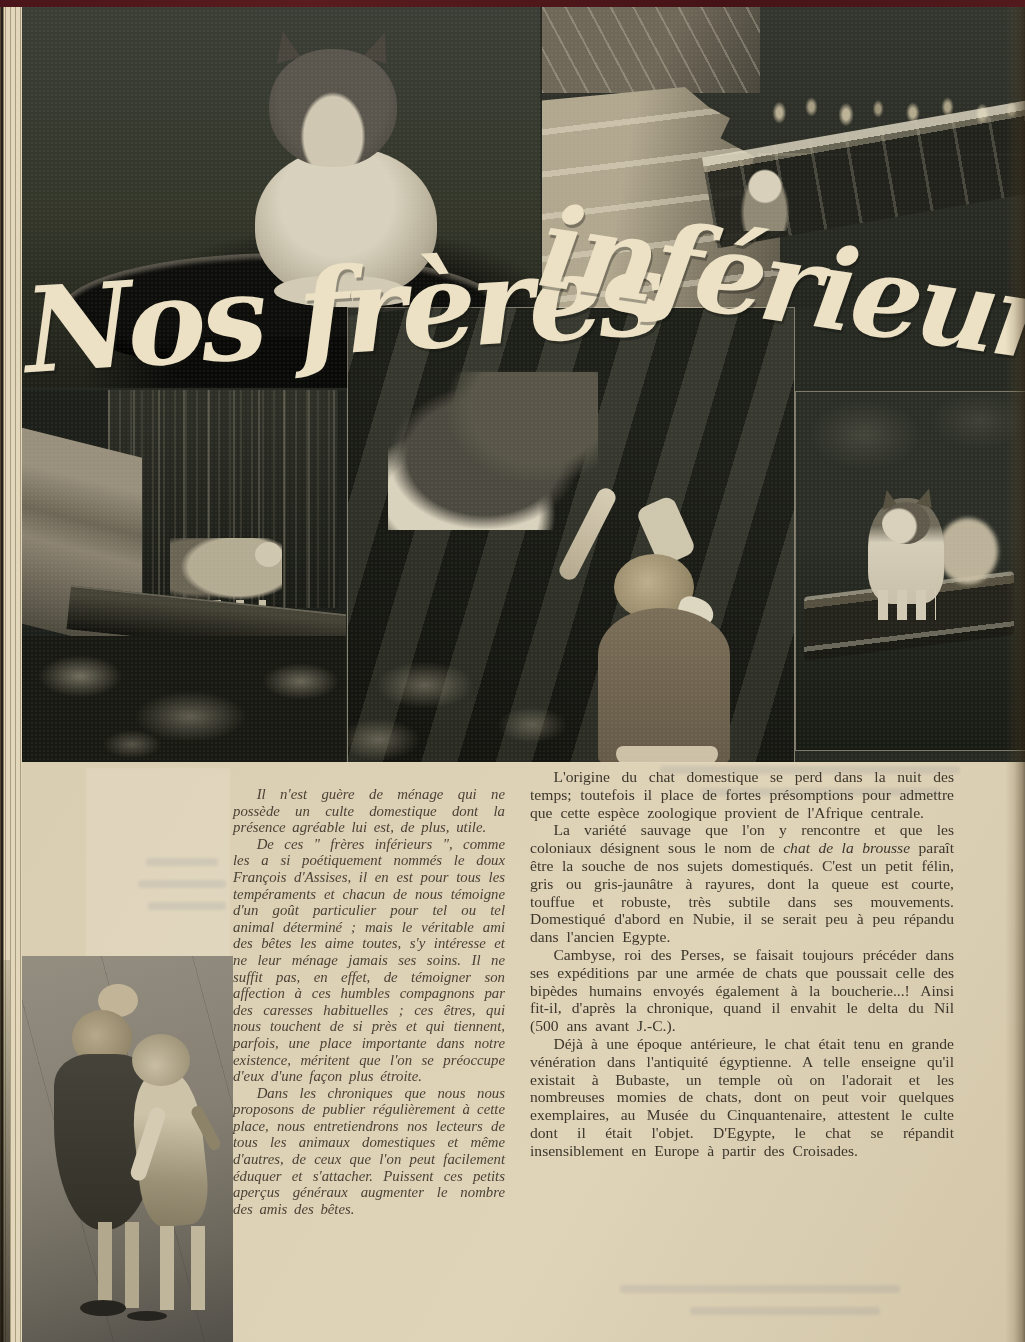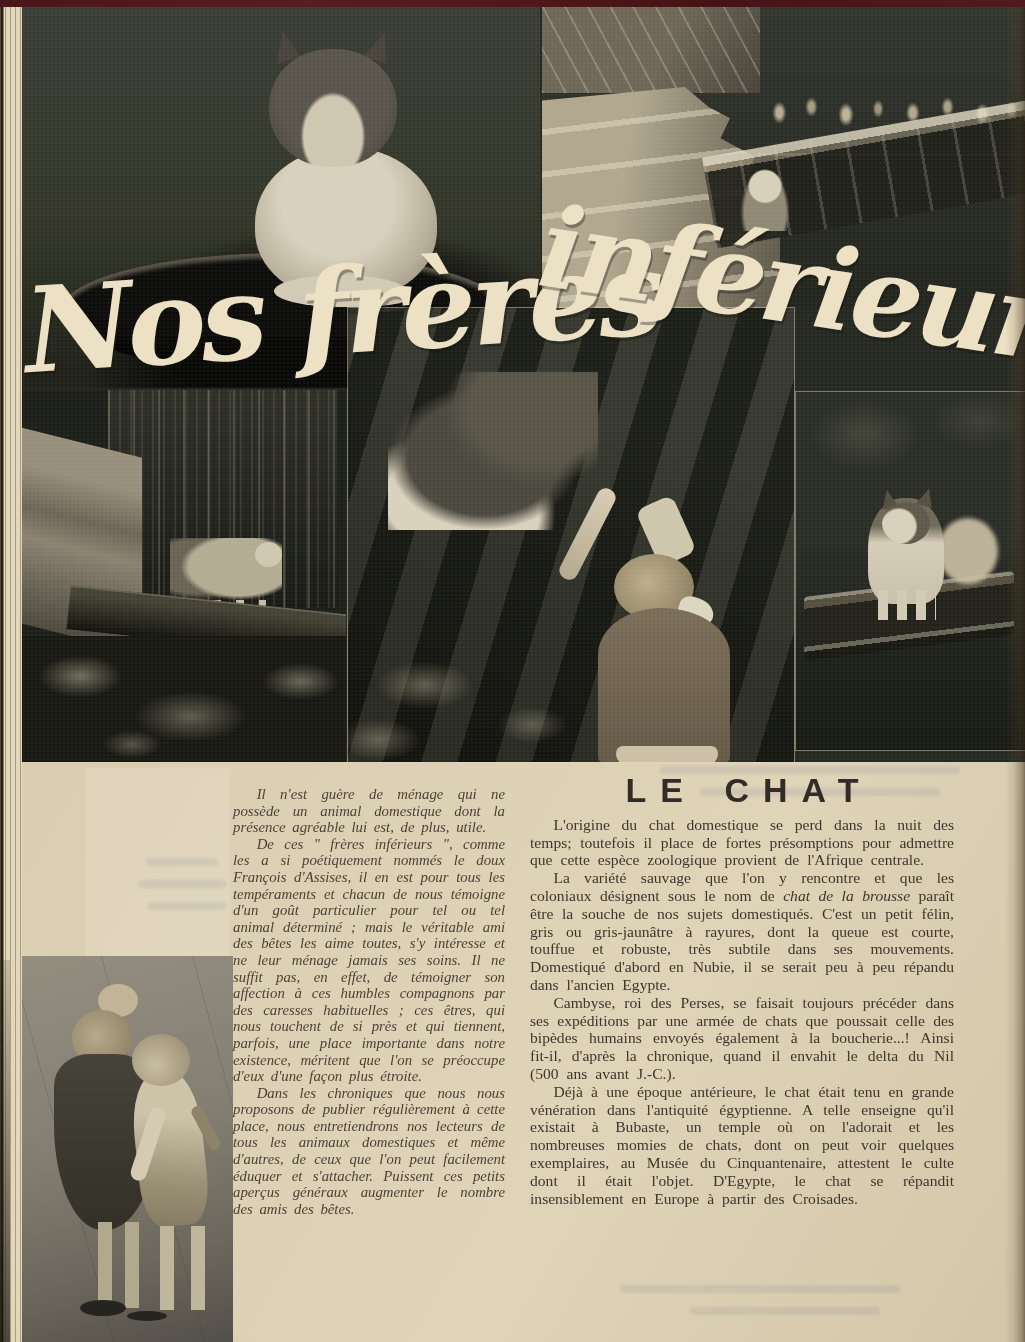--- a/index.html
+++ b/index.html
@@ -247,27 +247,26 @@
     <div class="cat5-legs"></div>
   </div>
 
   <div class="grain"></div>
 </div>
 
 <div class="abs headline" id="head1">Nos frères</div>
 <div class="abs headline" id="head2">inférieurs</div>
 
 <div class="abs intro-col">
-  <p>Il n'est guère de ménage qui ne possède un animal domestique dont la présence agréable lui est, de plus, utile.</p>
+  <p>Il n'est guère de ménage qui ne possède un culte domestique dont la présence agréable lui est, de plus, utile.</p>
   <p>De ces " frères inférieurs ", comme les a si poétiquement nommés le doux François d'Assises, il en est pour tous les tempéraments et chacun de nous témoigne d'un goût particulier pour tel ou tel animal déterminé ; mais le véritable ami des bêtes les aime toutes, s'y intéresse et ne leur ménage jamais ses soins. Il ne suffit pas, en effet, de témoigner son affection à ces humbles compagnons par des caresses habituelles ; ces êtres, qui nous touchent de si près et qui tiennent, parfois, une place importante dans notre existence, méritent que l'on se préoccupe d'eux d'une façon plus étroite.</p>
   <p>Dans les chroniques que nous nous proposons de publier régulièrement à cette place, nous entretiendrons nos lecteurs de tous les animaux domestiques et même d'autres, de ceux que l'on peut facilement éduquer et s'attacher. Puissent ces petits aperçus généraux augmenter le nombre des amis des bêtes.</p>
 </div>
 
 <div class="abs article-col">
-  <h1>LE CHAT</h1>
   <p>L'origine du chat domestique se perd dans la nuit des temps; toutefois il place de fortes présomptions pour admettre que cette espèce zoologique provient de l'Afrique centrale.</p>
   <p><span>La variété sauvage que l'on y rencontre et que les coloniaux désignent sous le nom de </span><em>chat de la brousse</em><span> paraît être la souche de nos sujets domestiqués. C'est un petit félin, gris ou gris-jaunâtre à rayures, dont la queue est courte, touffue et robuste, très subtile dans ses mouvements. Domestiqué d'abord en Nubie, il se serait peu à peu répandu dans l'ancien Egypte.</span></p>
   <p>Cambyse, roi des Perses, se faisait toujours précéder dans ses expéditions par une armée de chats que poussait celle des bipèdes humains envoyés également à la boucherie...! Ainsi fit-il, d'après la chronique, quand il envahit le delta du Nil (500 ans avant J.-C.).</p>
   <p>Déjà à une époque antérieure, le chat était tenu en grande vénération dans l'antiquité égyptienne. A telle enseigne qu'il existait à Bubaste, un temple où on l'adorait et les nombreuses momies de chats, dont on peut voir quelques exemplaires, au Musée du Cinquantenaire, attestent le culte dont il était l'objet. D'Egypte, le chat se répandit insensiblement en Europe à partir des Croisades.</p>
 </div>
 
 <div class="abs ph" id="ph6">
   <div class="girl6-topknot"></div>
   <div class="girl6-hair"></div>
   <div class="girl6-dress"></div>

